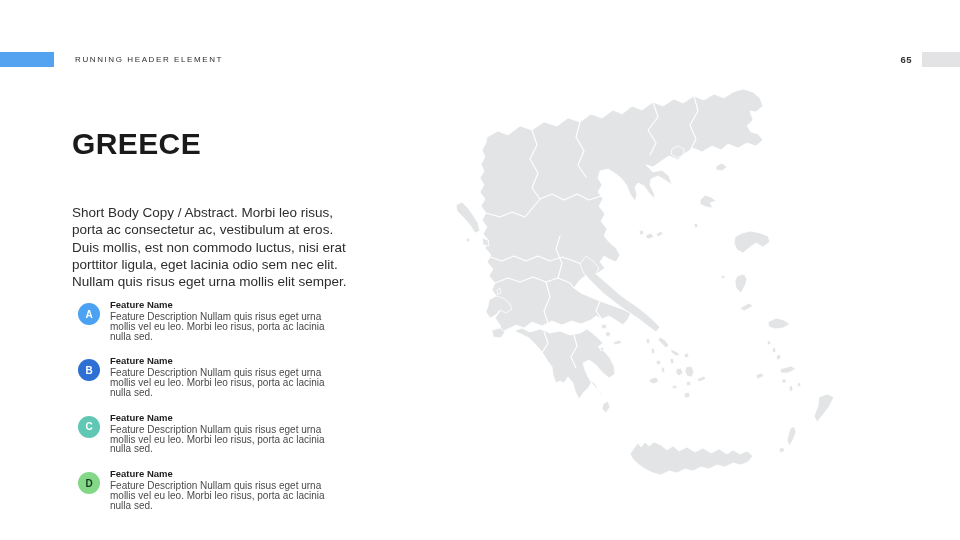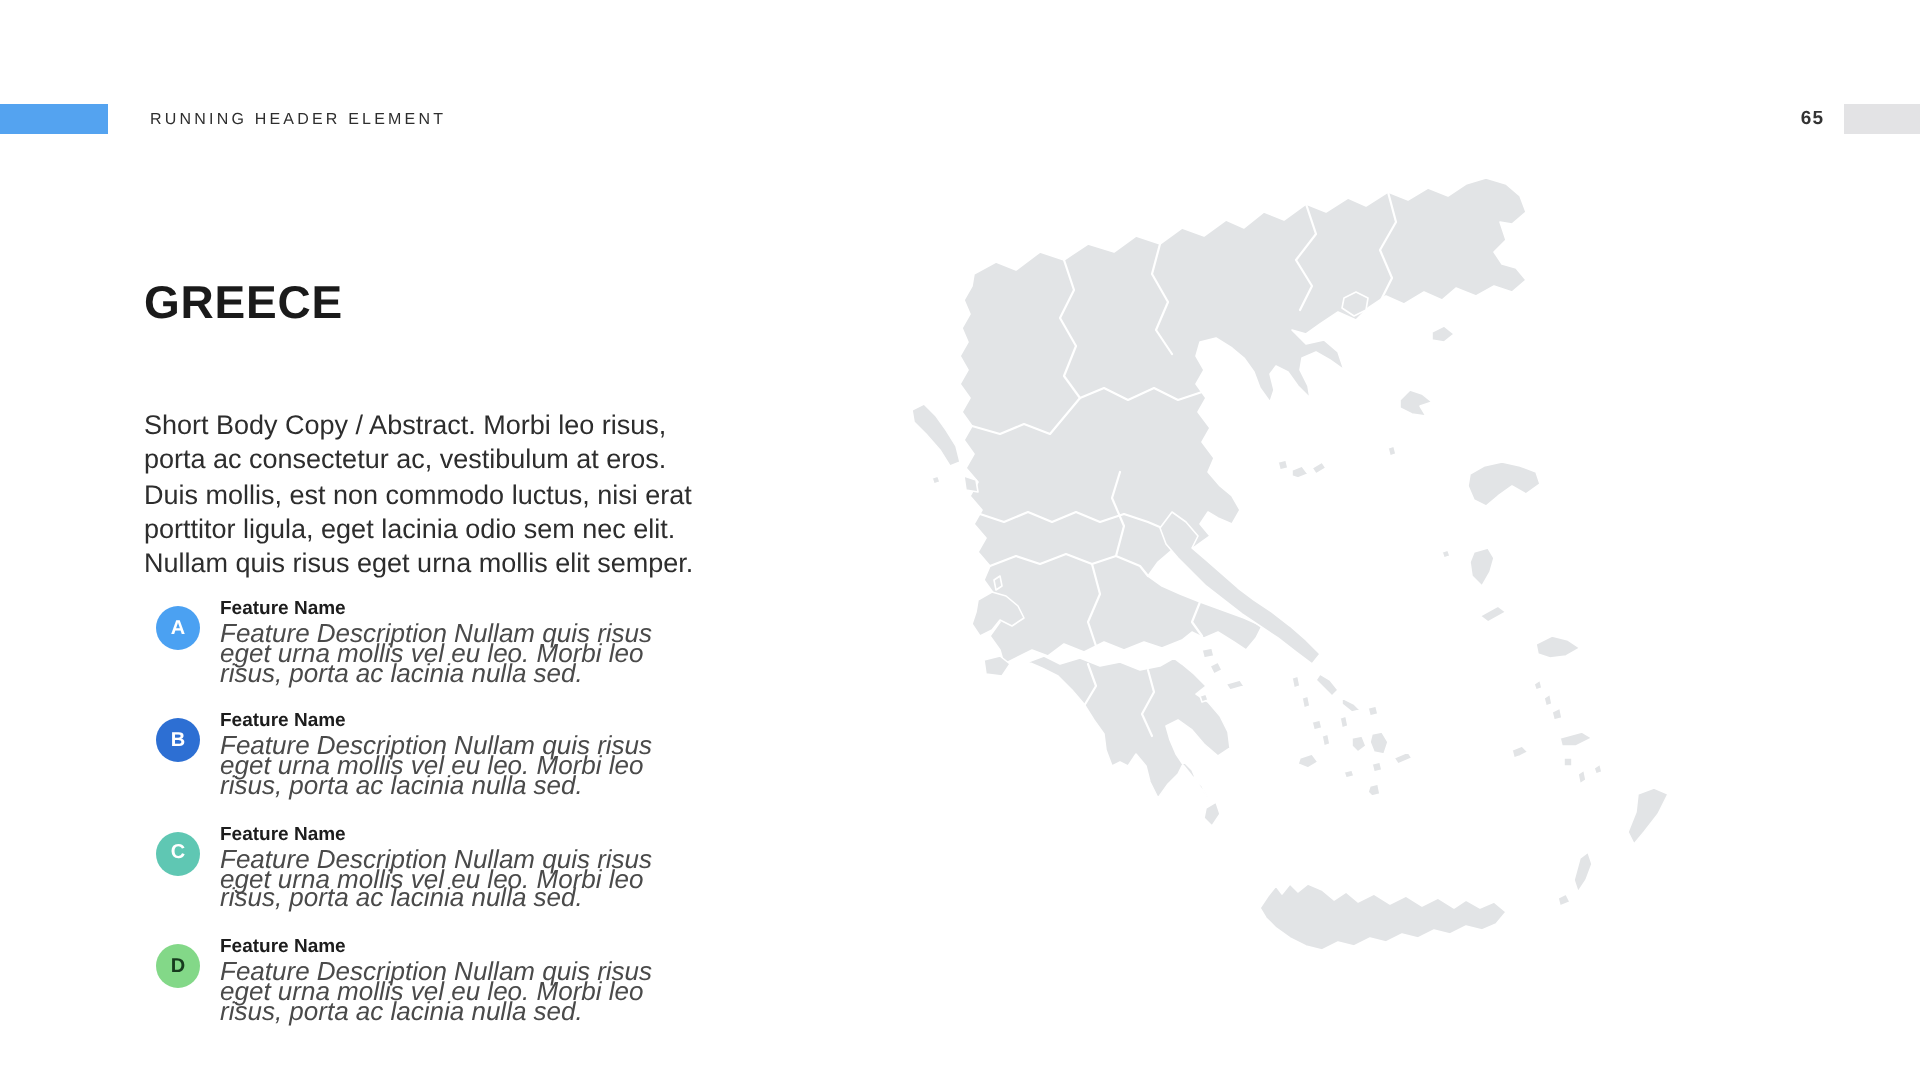--- a/index.html
+++ b/index.html
@@ -15,36 +15,36 @@
     position:absolute;left:75px;top:54px;
     font-size:8px;font-weight:normal;letter-spacing:1.6px;color:#2e2e2e;line-height:12px;
   }
   .hdr-pageno{
     position:absolute;right:48px;top:54px;width:60px;text-align:right;
     font-size:9.5px;font-weight:bold;color:#333;line-height:12px;letter-spacing:.5px;
   }
   .hdr-endbar{position:absolute;left:922px;top:52px;width:38px;height:15px;}
   
   .title{
-    position:absolute;left:72px;top:120px;
-    font-size:23px;font-weight:800;letter-spacing:.4px;color:#1a1a1a;line-height:32px;
+    position:absolute;left:72px;top:108px;
+    font-size:30px;font-weight:800;letter-spacing:.4px;color:#1a1a1a;line-height:32px;
   }
   .body-copy{
     position:absolute;left:72px;top:161px;width:286px;
     font-size:13.5px;line-height:17.3px;color:#2d2d2d;margin-top:43px;
   }
   .features{position:absolute;left:78px;top:299px;width:270px;}
   .feature{display:flex;align-items:flex-start;gap:10px;margin-bottom:14px;}
   .badge{
     flex:0 0 auto;width:22px;height:22px;border-radius:50%;margin-top:4px;
     display:flex;align-items:center;justify-content:center;
     font-size:10px;font-weight:bold;color:#fff;
   }
   .f-name{font-size:9.5px;font-weight:bold;color:#1d1d1d;line-height:12px;margin-bottom:1px;}
-  .f-desc{font-size:13px;line-height:9.8px;color:#4a4a4a;width:222px;font-style:italic;}
+  .f-desc{font-size:10px;line-height:9.8px;color:#4a4a4a;width:222px;}
   
   .map{position:absolute;left:450px;top:85px;width:400px;height:400px;}
   .land{fill:var(--land,#e2e4e6);stroke:#ffffff;stroke-width:.8;stroke-linejoin:round;}
   .border{fill:none;stroke:#ffffff;stroke-width:1.1;stroke-linejoin:round;stroke-linecap:round;}
 </style>
 </head>
 <body>
 
 <div class="hdr-accent" style="background-color: rgb(84, 163, 240);"></div>
 <div class="hdr-title">RUNNING HEADER ELEMENT</div>

